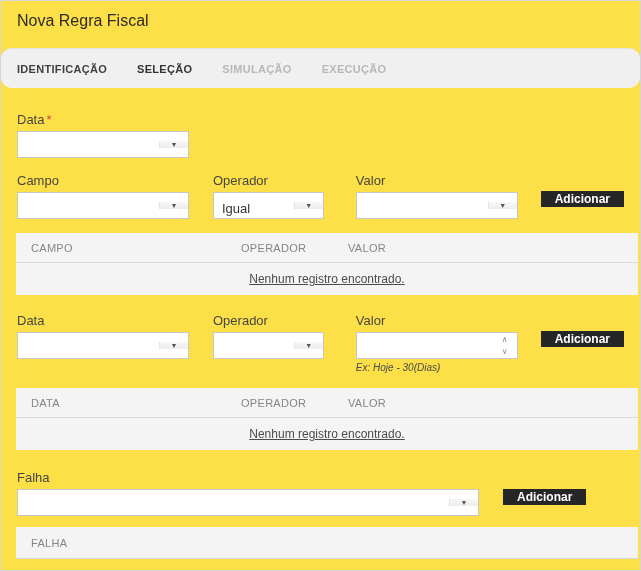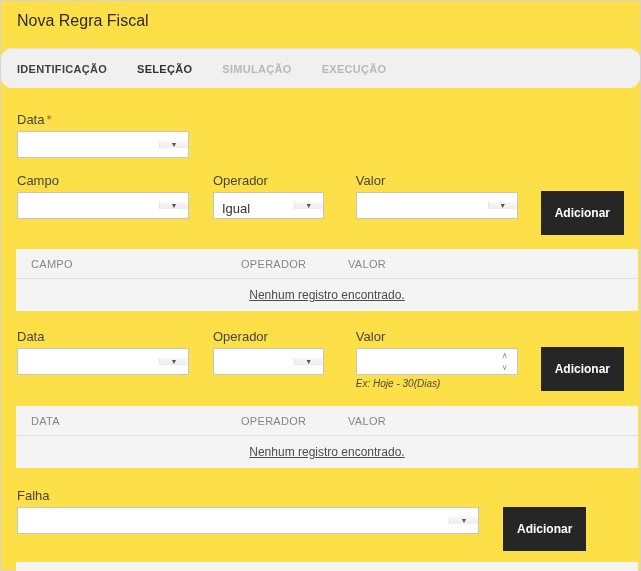--- a/index.html
+++ b/index.html
@@ -107,21 +107,21 @@
   .hint { font-size: 10px; color: #4a4a4a; margin-top: 3px; font-style: italic; }
 
   
   .btn-dark {
     background: #262626;
     color: #fff;
     font-family: "Liberation Sans", sans-serif;
     font-size: 12px;
     font-weight: 700;
     border: none;
-    height: 44px;
+    height: 16px;
     padding: 0 14px;
     cursor: pointer;
     display: inline-flex;
     align-items: center;
     justify-content: center;
   }
 
   
   .row { display: flex; align-items: flex-start; }
   .col { display: flex; flex-direction: column; }

